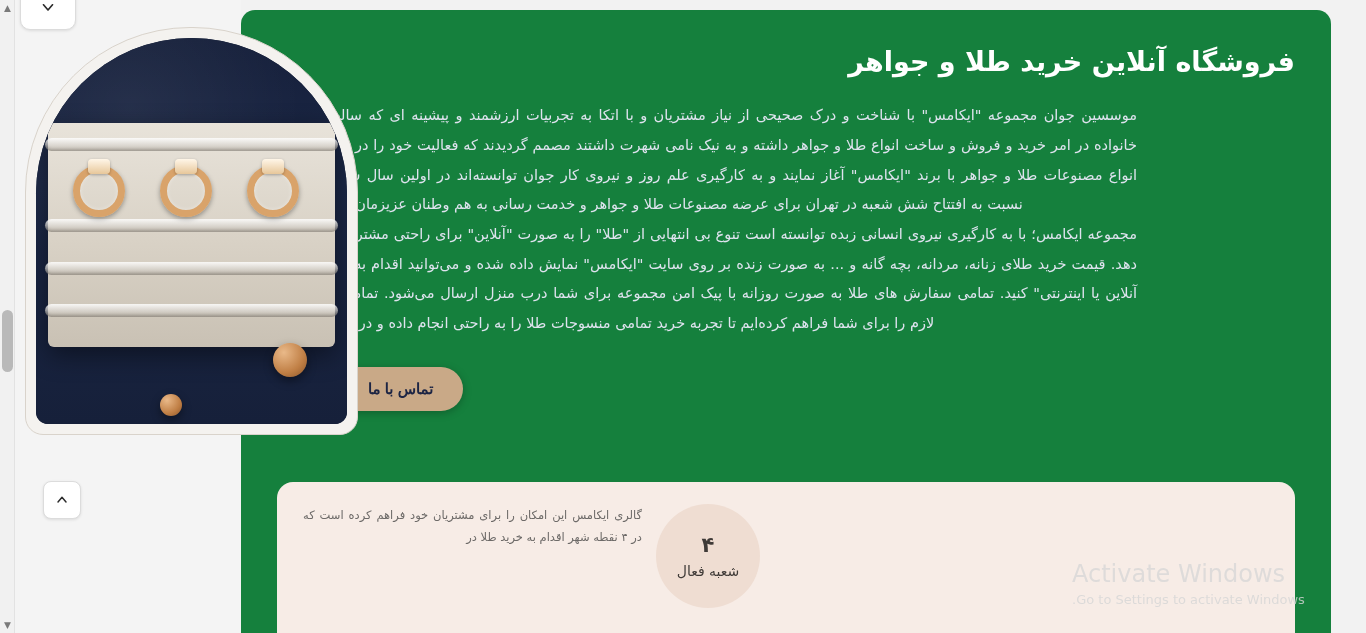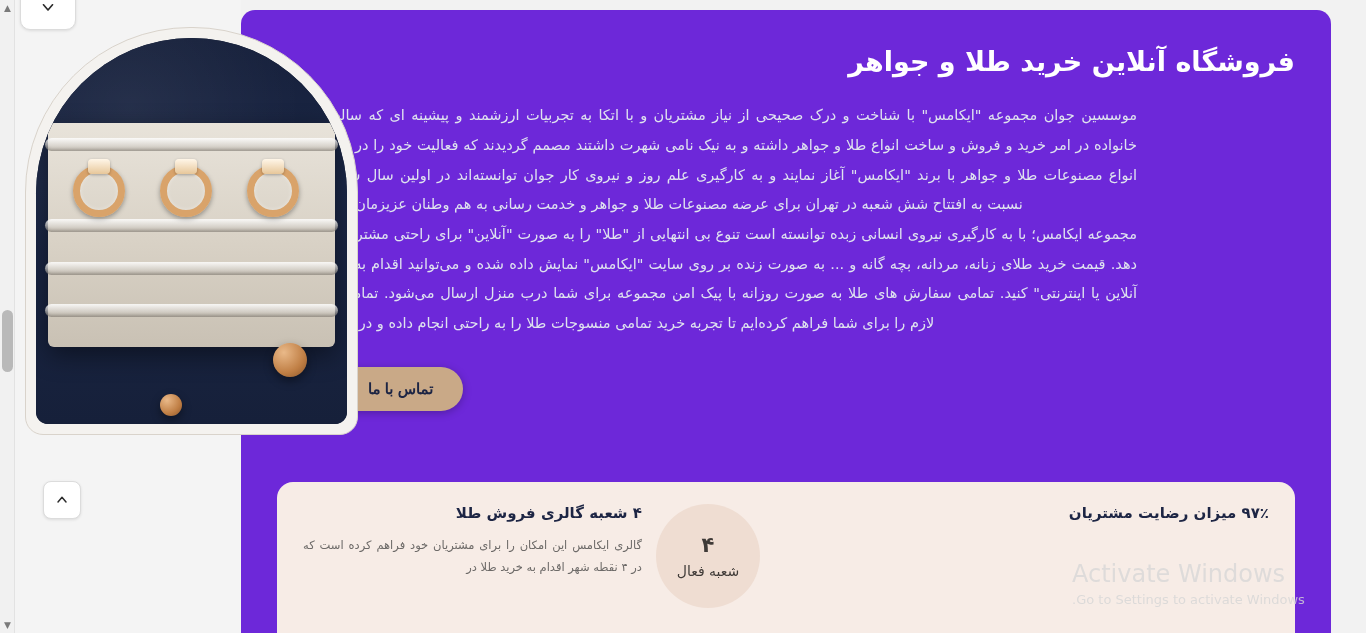--- a/index.html
+++ b/index.html
@@ -147,21 +147,21 @@
     border-radius: 50%;
     background: radial-gradient(circle at 32% 28%, #e9b989, #c07f45 60%, #8a5529 100%);
     box-shadow: 0 4px 10px rgba(0,0,0,.4);
   }
 
   
   .main {
     position: absolute;
     left: 241px; top: 10px;
     width: 1090px; height: 623px;
-    background: #6d28d9;
+    background: #15803d;
     border-top-left-radius: 14px;
     border-top-right-radius: 14px;
     overflow: hidden;
     direction: rtl;
   }
   .main-inner {
     position: absolute;
     right: 0; top: 0;
     width: 1090px;
     padding: 34px 36px 0 36px;
@@ -349,28 +349,26 @@
     </div>
 
     <div class="stats-card">
 
       <div class="stat">
         <div class="stat-circle">
           <span class="big">۴</span>
           <span class="small">شعبه فعال</span>
         </div>
         <div class="stat-text">
-          <div class="stat-title">۴ شعبه گالری فروش طلا</div>
           <div class="stat-desc">گالری ایکامس این امکان را برای مشتریان خود فراهم کرده است که در ۴ نقطه شهر اقدام به خرید طلا در</div>
         </div>
       </div>
 
       <div class="stat">
         <div class="stat-text">
-          <div class="stat-title">۹۷٪ میزان رضایت مشتریان</div>
         </div>
       </div>
 
     </div>
   </div>
 
   <div class="watermark">
     <div class="wm-title">Activate Windows</div>
     <div class="wm-sub">Go to Settings to activate Windows.</div>
   </div>

